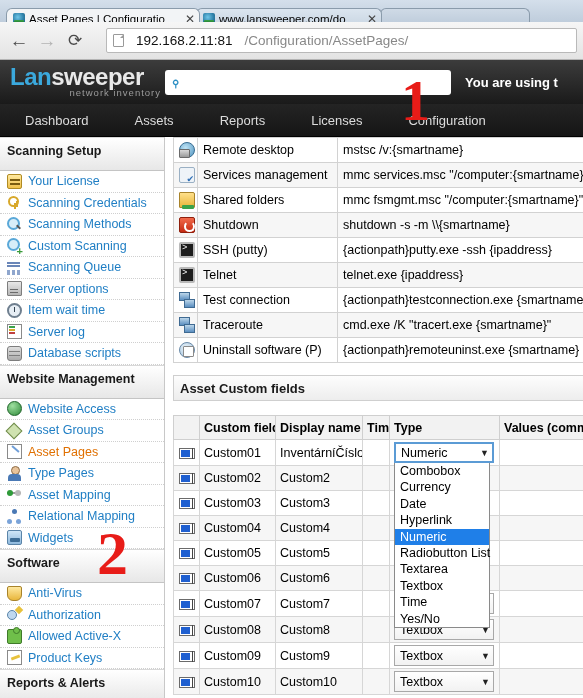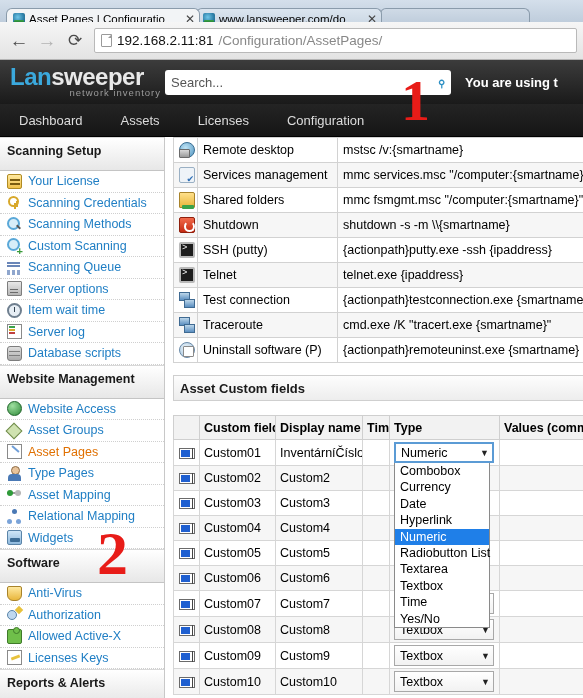--- a/index.html
+++ b/index.html
@@ -48,23 +48,23 @@
     height:38px;
     background:linear-gradient(#f6f6f6,#e3e3e3);
     border-bottom:1px solid #b4b4b4;
     display:flex; align-items:center; gap:2px;
     padding:0 6px;
   }
   .nav-btn { width:26px; height:26px; display:flex; align-items:center; justify-content:center; font-size:19px; color:#4a4a4a; }
   .nav-btn.dim { color:#b2b2b2; }
   .nav-btn.reload { font-size:17px; }
   .urlbar {
-    flex:1 1 auto; height:25px; margin-left:4px;
+    flex:1 1 auto; height:25px; margin-left:16px;
     background:#fff; border:1px solid #b9b9b9; border-radius:2px;
-    display:flex; align-items:center; gap:5px; padding:0 6px;
+    display:flex; align-items:center; gap:12px; padding:0 6px;
     font-size:13.5px;
   }
   .page-icon {
     width:11px;height:13px;flex:0 0 11px;
     border:1px solid #9a9a9a; background:#fff; border-radius:1px;
     position:relative;
   }
   .page-icon:after{content:"";position:absolute;right:-1px;top:-1px;border-width:0 0 4px 4px;border-style:solid;border-color:transparent transparent #9a9a9a transparent;}
   .url-host { color:#111; }
   .url-path { color:#888; }
@@ -92,21 +92,21 @@
   }
   .search-input::placeholder{ color:#555; }
   .search-icon { color:#2b8fc4; font-size:15px; transform:rotate(-45deg); font-weight:bold;}
   .trial-text {
     color:#fff; font-weight:bold; font-size:13px;
     margin-left:14px; white-space:nowrap;
   }
 
   .ls-nav {
     height:33px; background:linear-gradient(#242424,#151515);
-    display:flex; align-items:center; padding-left:4px; gap:8px;
+    display:flex; align-items:center; padding-left:10px; gap:16px;
     border-bottom:1px solid #000;
   }
   .ls-nav a {
     color:#dcdcdc; text-decoration:none; font-size:13px;
     padding:0 15px; line-height:33px; white-space:nowrap;
   }
 
   
   .content { display:flex; height:573px; }
 
@@ -313,29 +313,29 @@
     </div>
   </div>
 </div>
 
 <div class="ls-header">
   <div class="logo-wrap">
     <div class="logo-main"><span class="logo-lan">Lan</span><span class="logo-sweeper">sweeper</span></div>
     <div class="logo-sub">network inventory</div>
   </div>
   <div class="search-box">
-    <input class="search-input" type="text" placeholder="Search..." style="">
     <span class="search-icon">⌕</span>
   </div>
   <div class="trial-text">You are using t</div>
 </div>
 
 <div class="ls-nav">
   <a href="#">Dashboard</a>
   <a href="#">Assets</a>
+  <a href="#">Reports</a>
   <a href="#">Licenses</a>
   <a href="#">Configuration</a>
 </div>
 
 <div class="content">
 
   <div class="sidebar">
 
     <div class="side-head">Scanning Setup</div>
     <div class="side-item">
@@ -413,21 +413,21 @@
     <div class="side-item">
         <span class="ico ico-auth"></span>
         <span class="lbl">Authorization</span>
       </div>
     <div class="side-item">
         <span class="ico ico-puzzle"></span>
         <span class="lbl">Allowed Active-X</span>
       </div>
     <div class="side-item">
         <span class="ico ico-prodkey"></span>
-        <span class="lbl">Licenses Keys</span>
+        <span class="lbl">Product Keys</span>
       </div>
 
     <div class="side-head">Reports &amp; Alerts</div>
     <div class="side-item">
         <span class="ico ico-chart"></span>
         <span class="lbl">Dashboard Reports</span>
       </div>
     <div class="side-item"></div>
 
     <div class="annot" id="annot-2">2</div>

